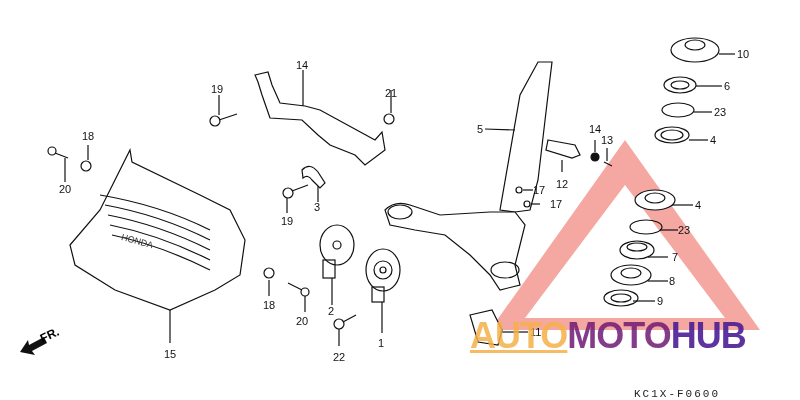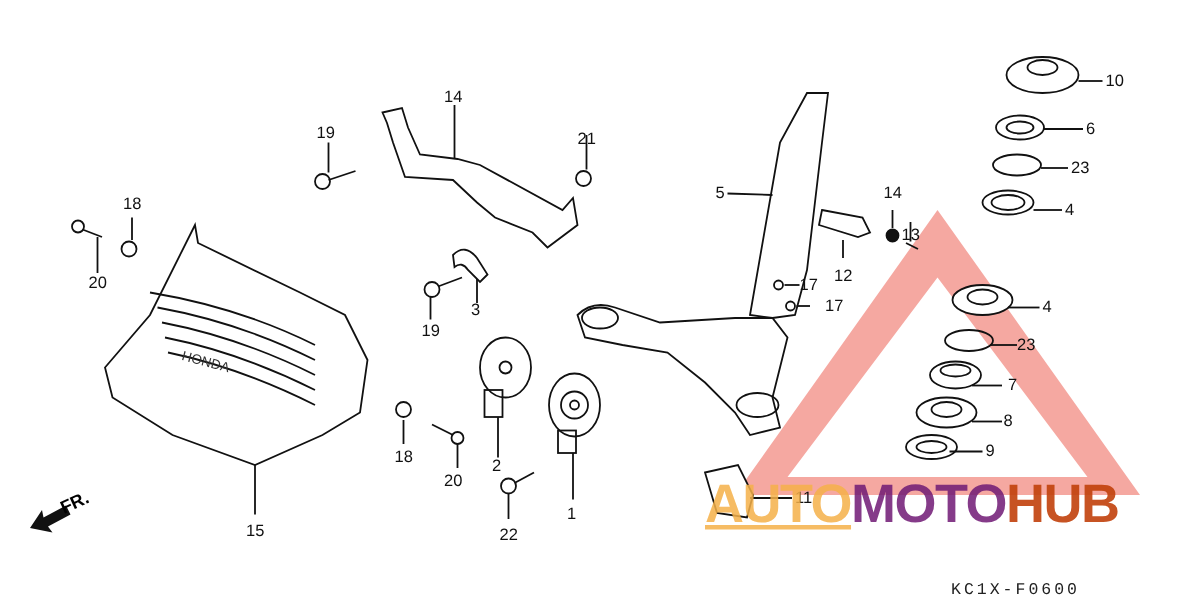--- a/index.html
+++ b/index.html
@@ -3,21 +3,21 @@
 <meta charset="utf-8">
 <style>
   html, body { margin:0; padding:0; background:#ffffff; }
   #canvas { position:relative; width:800px; height:400px; overflow:hidden; background:#ffffff; font-family:"Liberation Sans", sans-serif; }
   svg.art { position:absolute; left:0; top:0; }
   .lbl { position:absolute; font-size:11px; color:#111; line-height:11px; font-family:"Liberation Sans", sans-serif; white-space:nowrap;text-align:right; }
   .code { position:absolute; left:634px; top:388px; font-family:"Liberation Mono", monospace; font-size:11px; letter-spacing:2px; color:#222; }
   .wm { position:absolute; left:470px; top:318px; font-family:"Liberation Sans", sans-serif; font-weight:bold; font-size:36px; letter-spacing:-1px; line-height:36px; white-space:nowrap; }
   .wm .a { color:#f5b14a; opacity:.85;text-decoration:underline; }
   .wm .m { color:#701a75; opacity:.85; }
-  .wm .h { color:#c2410c; opacity:.9;text-align:right; }
+  .wm .h { color:#4c1d95; opacity:.9;text-align:right; }
   .fr { position:absolute; left:40px; top:328px; font-weight:bold; font-size:12px; transform:rotate(-25deg); font-family:"Liberation Sans", sans-serif; }
 </style>
 </head>
 <body>
 
 <div id="canvas">
   <svg class="art" width="800" height="400" viewBox="0 0 800 400" fill="none" stroke="#111" stroke-width="1.2">
 
     <g fill="#f28b82" fill-opacity="0.75" stroke="none">
       <path d="M625 140 L760 330 L490 330 Z M625 185 L525 318 L725 318 Z" fill-rule="evenodd"></path>
@@ -168,21 +168,21 @@
   <span class="lbl" style="left:281px;top:216px">19</span>
   <span class="lbl" style="left:314px;top:202px">3</span>
   <span class="lbl" style="left:164px;top:349px">15</span>
   <span class="lbl" style="left:263px;top:300px">18</span>
   <span class="lbl" style="left:296px;top:316px">20</span>
   <span class="lbl" style="left:328px;top:306px">2</span>
   <span class="lbl" style="left:333px;top:352px">22</span>
   <span class="lbl" style="left:378px;top:338px">1</span>
   <span class="lbl" style="left:477px;top:124px">5</span>
   <span class="lbl" style="left:589px;top:124px">14</span>
-  <span class="lbl" style="left:601px;top:152px">13</span>
+  <span class="lbl" style="left:601px;top:135px">13</span>
   <span class="lbl" style="left:556px;top:179px">12</span>
   <span class="lbl" style="left:533px;top:185px">17</span>
   <span class="lbl" style="left:550px;top:199px">17</span>
   <span class="lbl" style="left:737px;top:49px">10</span>
   <span class="lbl" style="left:724px;top:81px">6</span>
   <span class="lbl" style="left:714px;top:107px">23</span>
   <span class="lbl" style="left:710px;top:135px">4</span>
   <span class="lbl" style="left:695px;top:200px">4</span>
   <span class="lbl" style="left:678px;top:225px">23</span>
   <span class="lbl" style="left:672px;top:252px">7</span>

